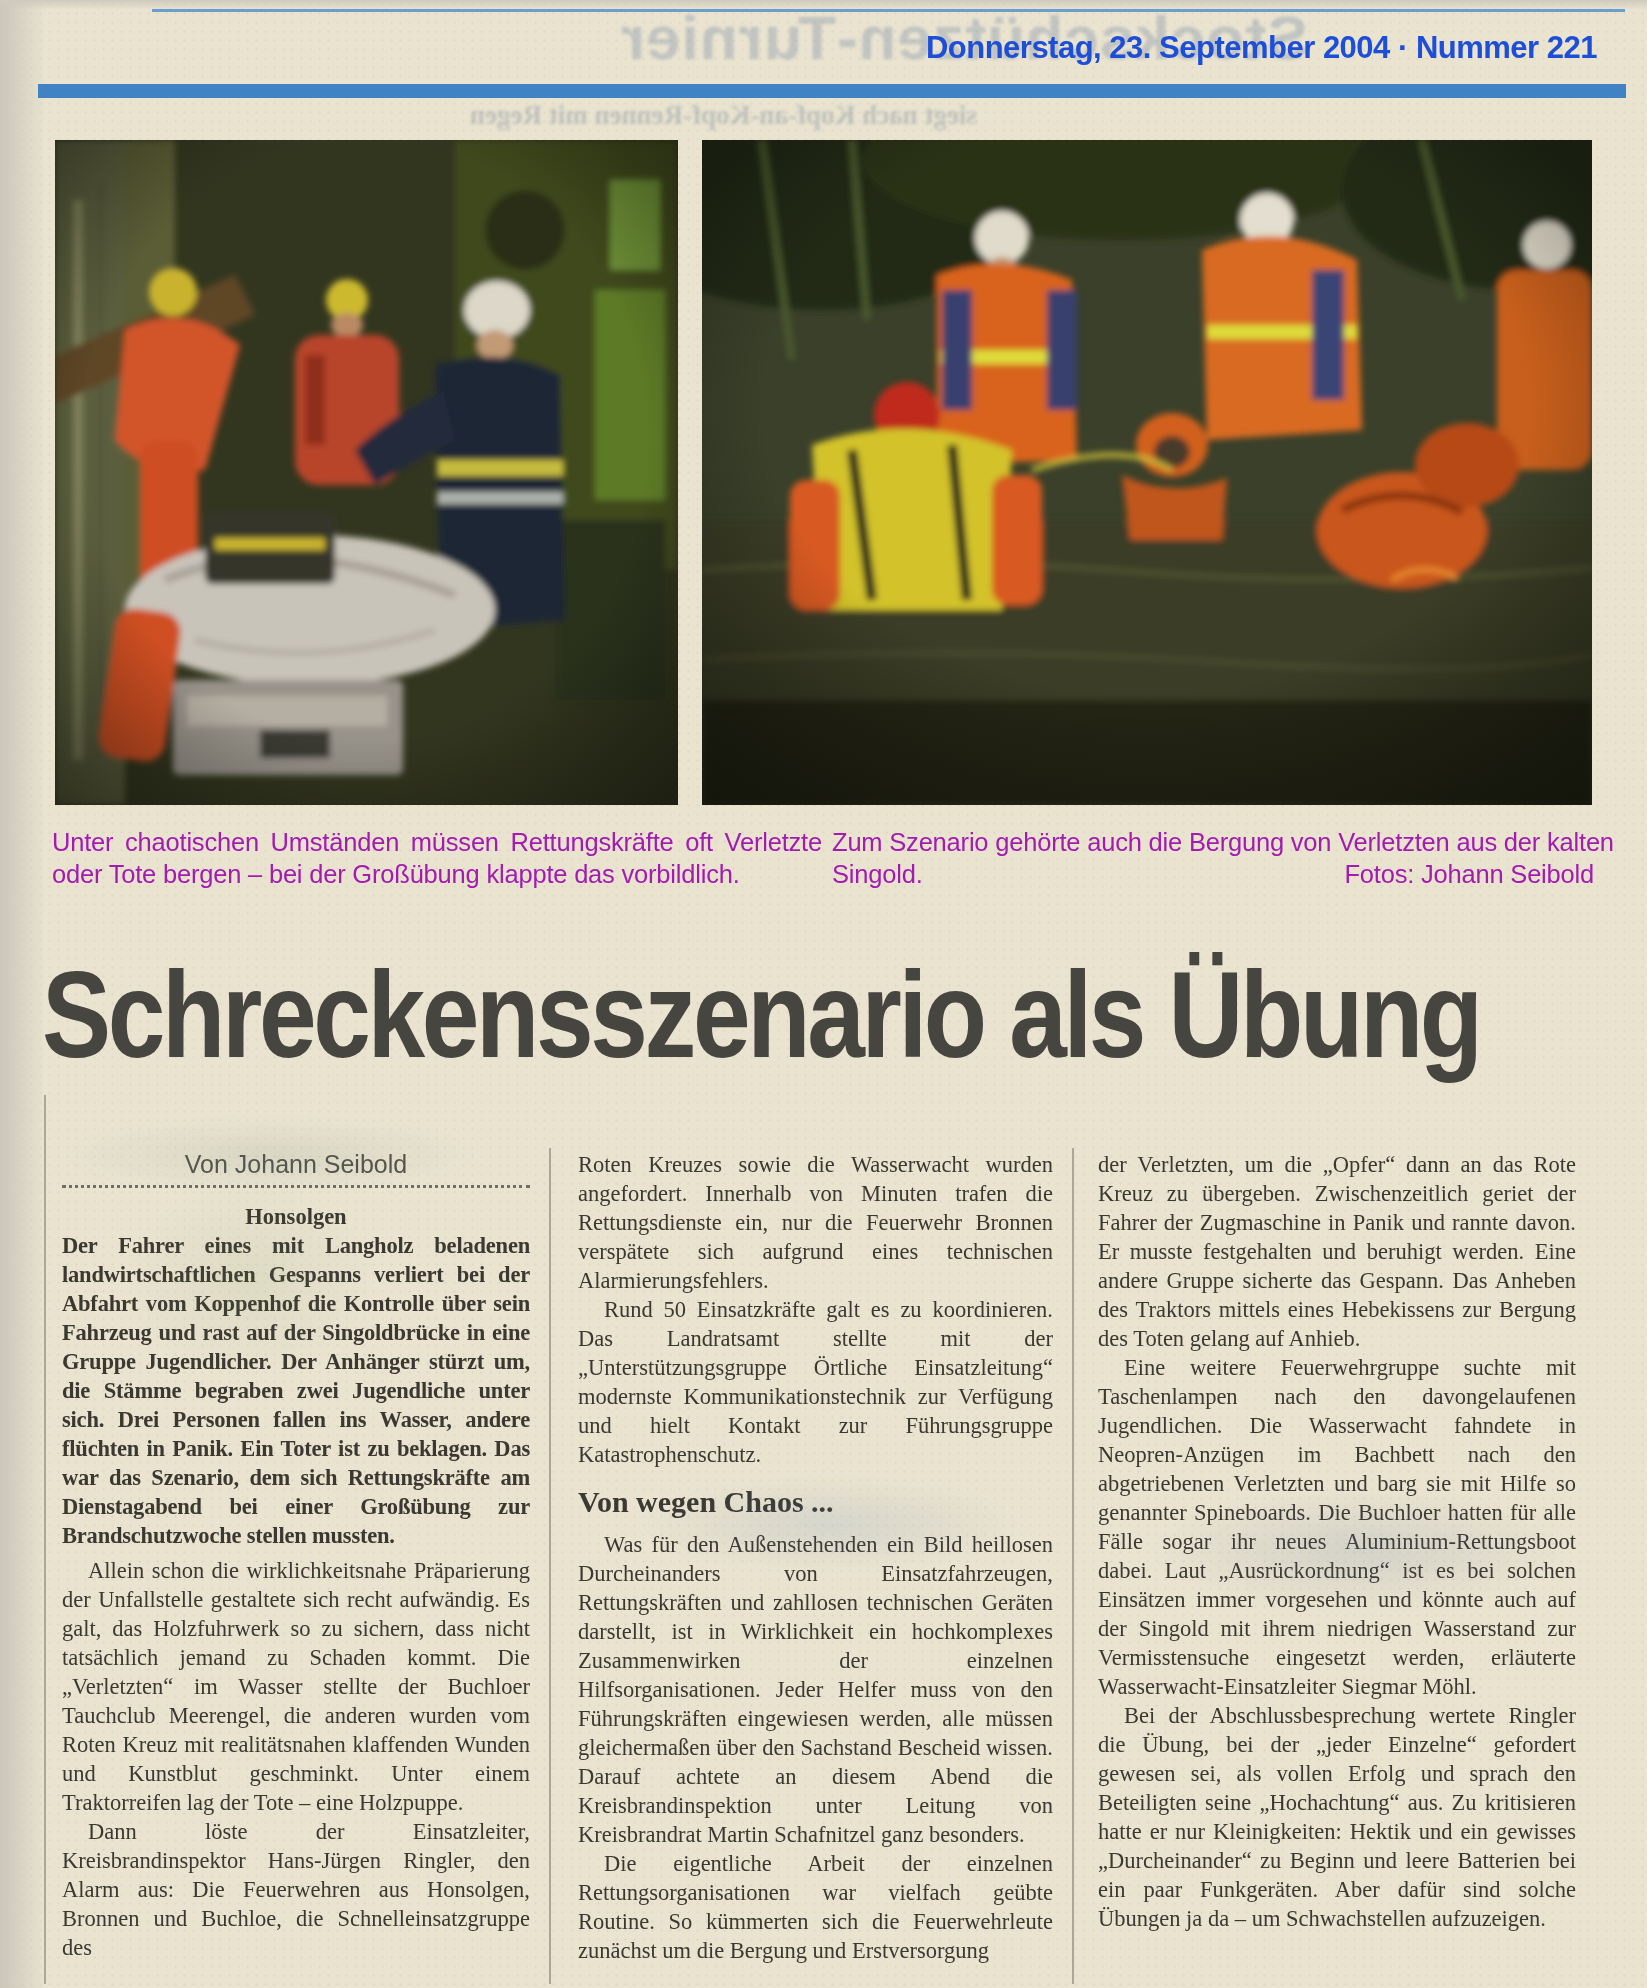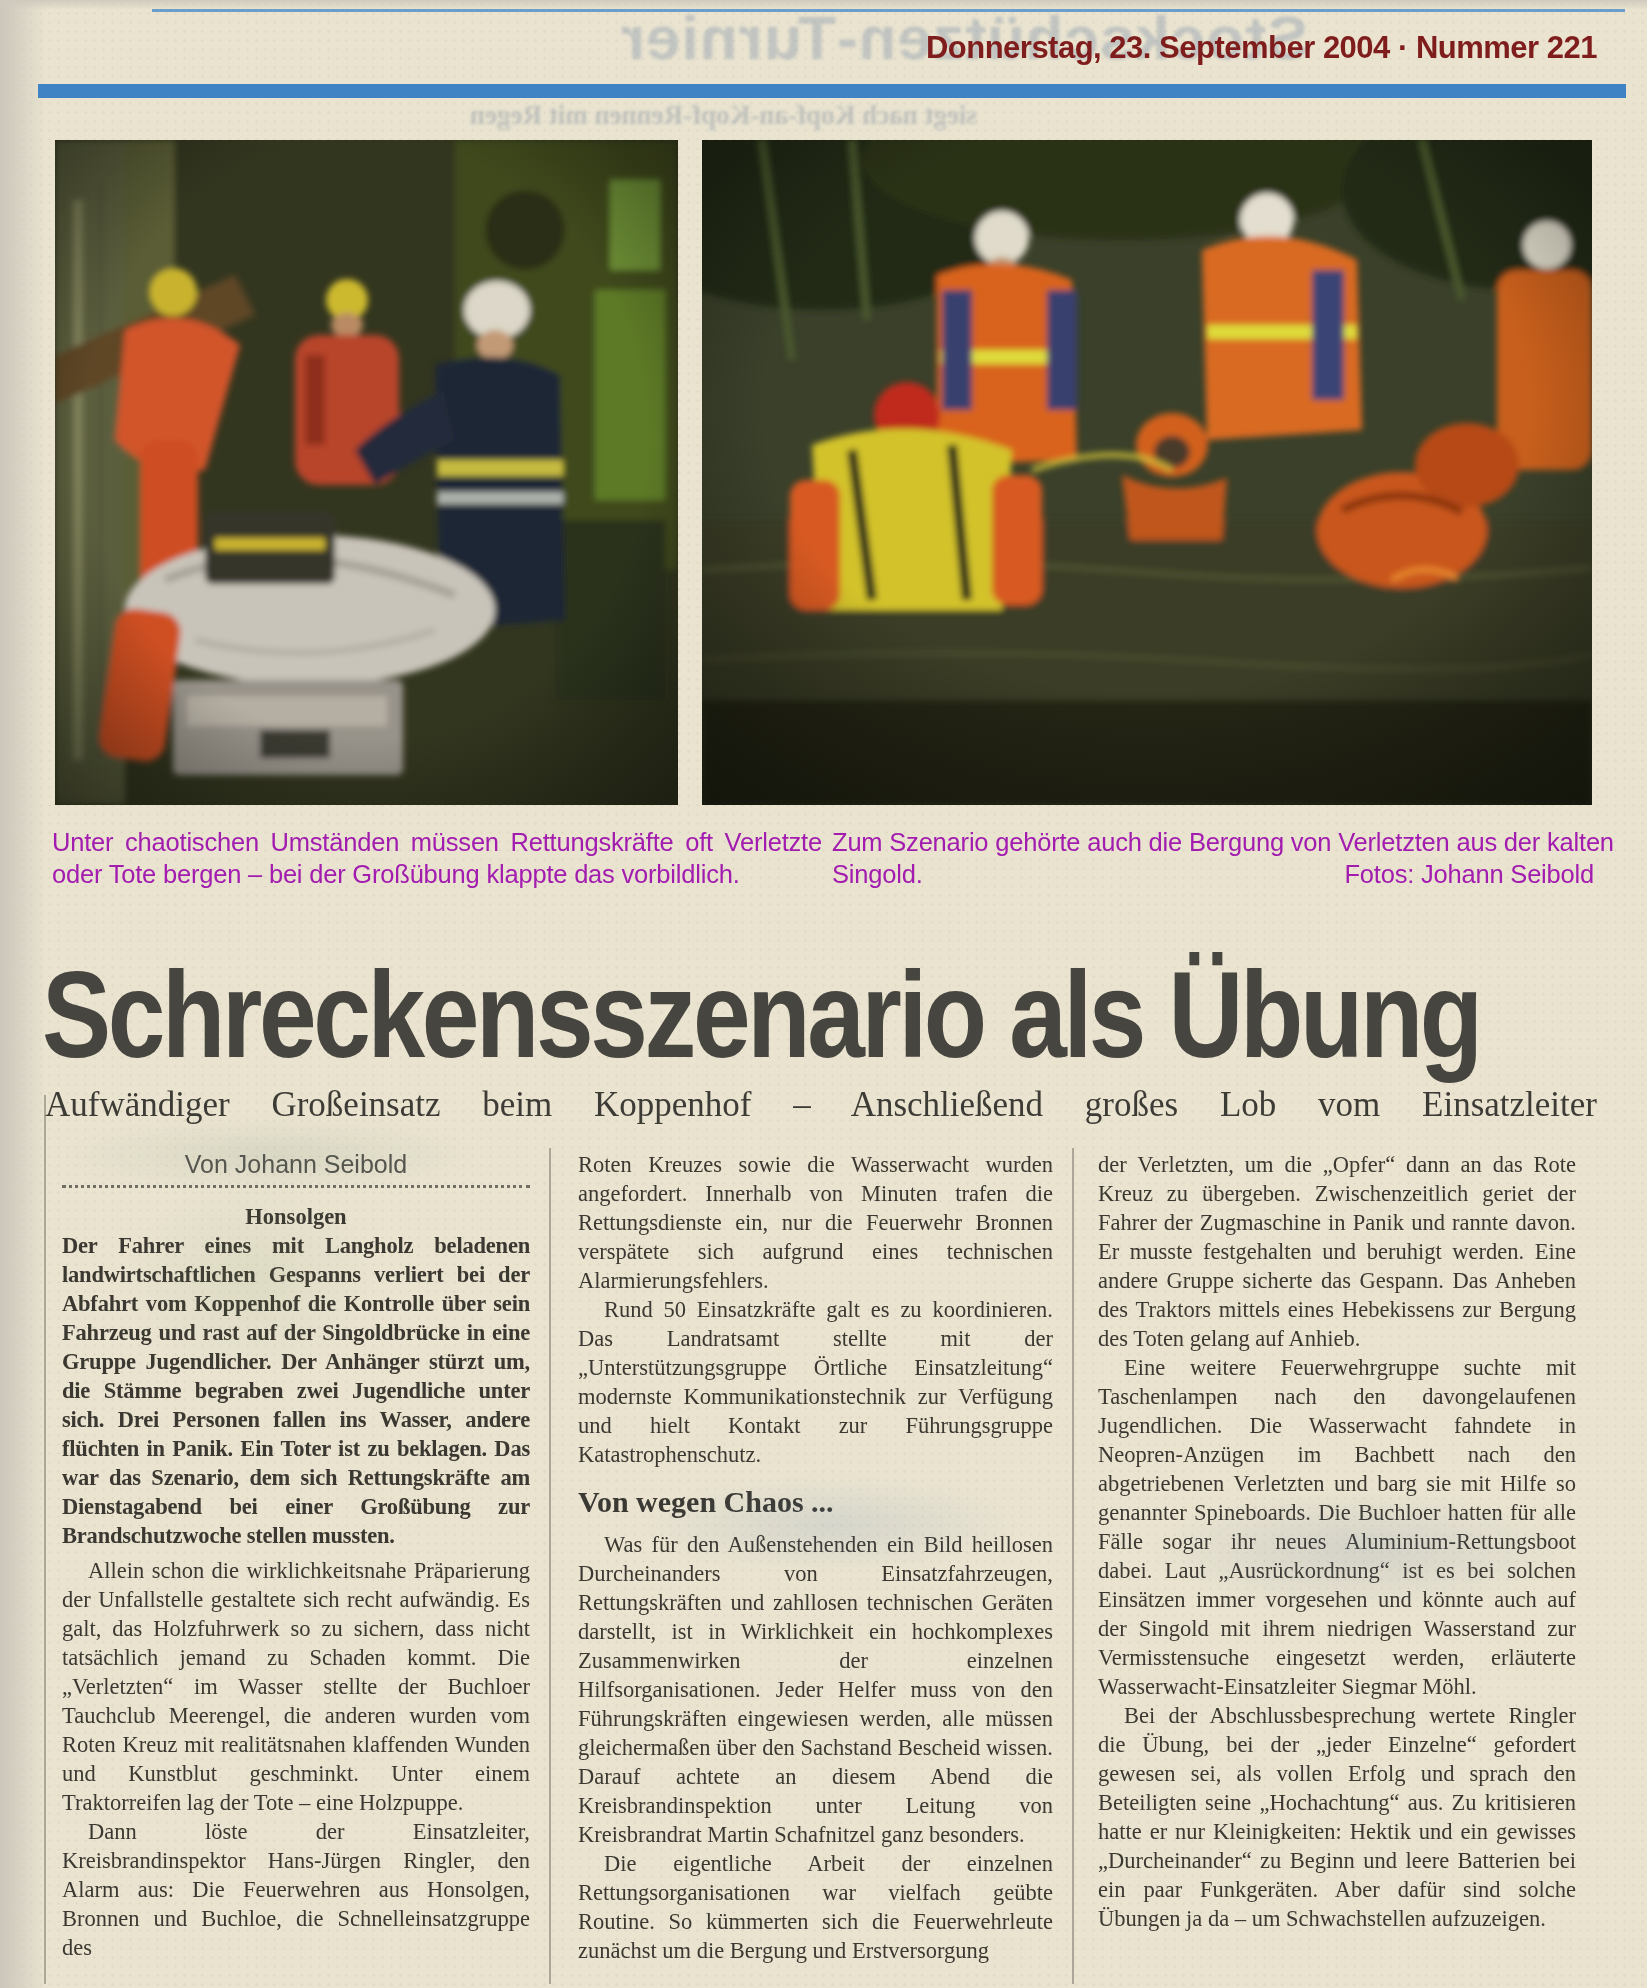--- a/index.html
+++ b/index.html
@@ -11,21 +11,21 @@
     background-size:9px 9px;}
   .edge-left{position:absolute;left:0;top:0;width:46px;height:100%;
     background:linear-gradient(90deg,#cbc6ba,rgba(233,227,208,0));}
   .edge-top{position:absolute;left:0;top:0;width:100%;height:10px;
     background:linear-gradient(180deg,#cfcabd,rgba(233,227,208,0));}
   .stain{position:absolute;border-radius:50%;pointer-events:none;}
 
   
   .top-rule{position:absolute;left:152px;top:9px;width:1473px;height:3px;background:#5590cc;opacity:.85;}
   .masthead-date{position:absolute;left:40px;top:30px;width:1557px;text-align:right;
-    font-family:"Liberation Sans",sans-serif;font-weight:bold;font-size:31px;letter-spacing:-0.5px;color:#7f1d1d;}
+    font-family:"Liberation Sans",sans-serif;font-weight:bold;font-size:31px;letter-spacing:-0.5px;color:#1d4ed8;}
   .masthead-bar{position:absolute;left:38px;top:84px;width:1588px;height:14px;background:#3f83c4;}
 
   
   .ghost{position:absolute;transform:scaleX(-1);filter:blur(1.6px);pointer-events:none;
     font-family:"Liberation Sans",sans-serif;font-weight:bold;white-space:nowrap;}
   .ghost-title{left:620px;top:2px;font-size:62px;color:rgba(104,126,158,0.30);letter-spacing:1px;}
   .ghost-sub{left:470px;top:100px;font-size:27px;color:rgba(110,128,150,0.34);font-family:"Liberation Serif",serif;}
   .smudge{position:absolute;pointer-events:none;filter:blur(6px);}
 
   
@@ -214,21 +214,20 @@
     <div class="cap-just">Zum Szenario gehörte auch die Bergung von Verletzten aus der kalten</div>
     <div class="cap-line2">
       <span>Singold.</span>
       <span>Fotos: Johann Seibold</span>
     </div>
   </div>
 
   <div class="headline">
     <span>Schreckensszenario als Übung</span>
   </div>
-  <div class="subheadline">Aufwändiger Großeinsatz beim Koppenhof – Anschließend großes Lob vom Einsatzleiter</div>
 
   <div class="vrule" id="rule-left"></div>
   <div class="vrule" id="rule-c1c2"></div>
   <div class="vrule" id="rule-c2c3"></div>
 
   <div class="col" id="col1">
     <div class="byline">Von Johann Seibold</div>
     <p class="dateline">Honsolgen</p>
     <p class="lead">Der Fahrer eines mit Langholz beladenen landwirtschaftlichen Gespanns verliert bei der Abfahrt vom Koppenhof die Kontrolle über sein Fahrzeug und rast auf der Singoldbrücke in eine Gruppe Jugendlicher. Der Anhänger stürzt um, die Stämme begraben zwei Jugendliche unter sich. Drei Personen fallen ins Wasser, andere flüchten in Panik. Ein Toter ist zu beklagen. Das war das Szenario, dem sich Rettungskräfte am Dienstagabend bei einer Großübung zur Brandschutzwoche stellen mussten.</p>
     <p class="ind sp">Allein schon die wirklichkeitsnahe Präparierung der Unfallstelle gestaltete sich recht aufwändig. Es galt, das Holzfuhrwerk so zu sichern, dass nicht tatsächlich jemand zu Schaden kommt. Die „Verletzten“ im Wasser stellte der Buchloer Tauchclub Meerengel, die anderen wurden vom Roten Kreuz mit realitätsnahen klaffenden Wunden und Kunstblut geschminkt. Unter einem Traktorreifen lag der Tote – eine Holzpuppe.</p>

